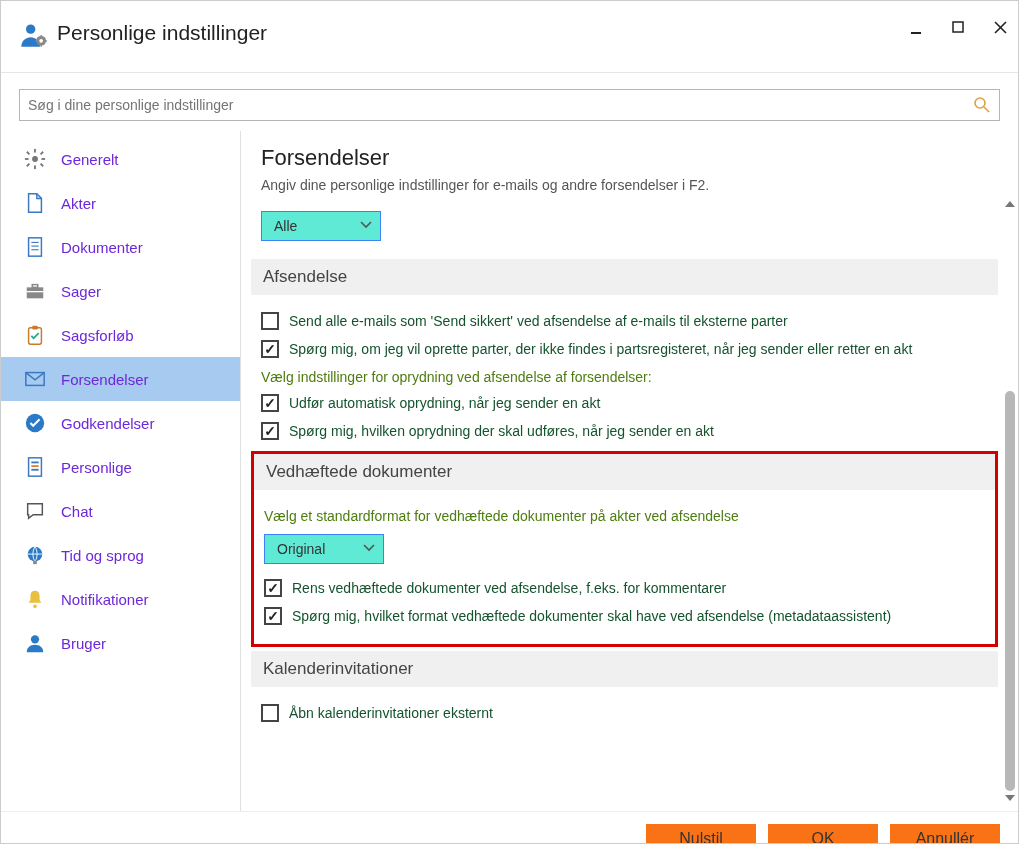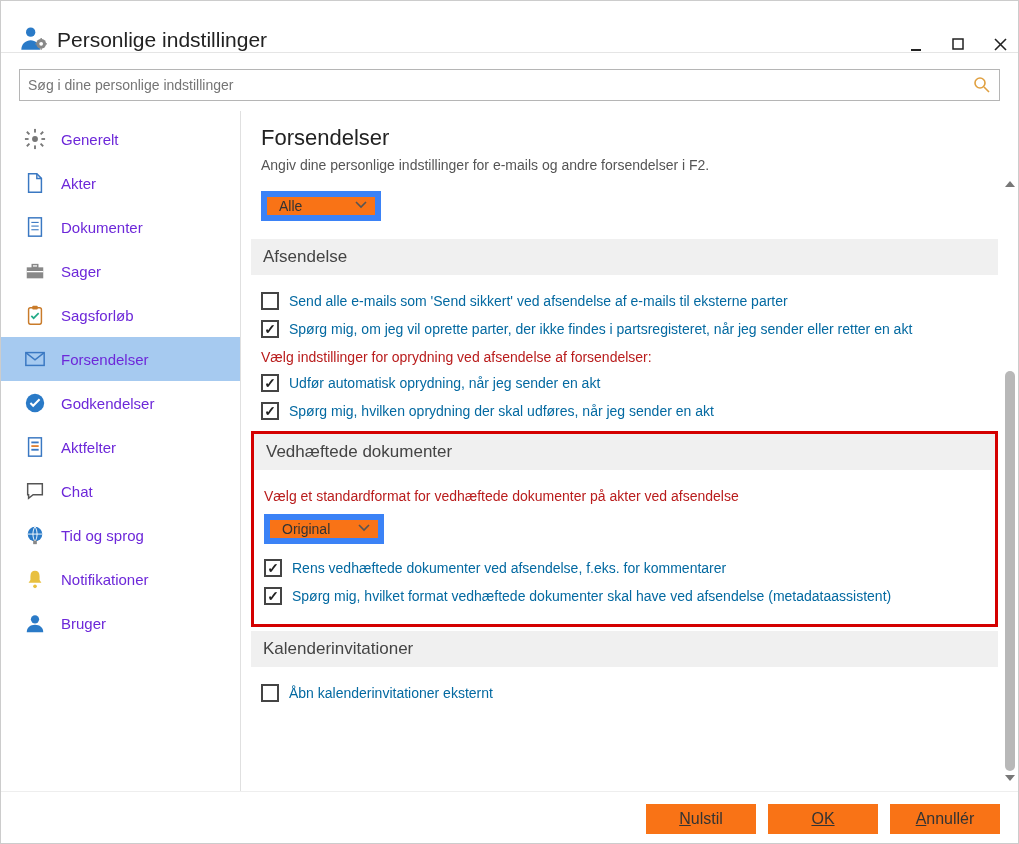--- a/index.html
+++ b/index.html
@@ -10,23 +10,24 @@
     color: #333;
     width: 1019px;
     height: 844px;
     overflow: hidden;
     border: 1px solid #ccc;
   }
   
   .titlebar {
     height: 52px;
     display: flex;
-    align-items: flex-end;
+    align-items: flex-start;
     padding: 0 10px 0 18px;
     border-bottom: 1px solid #e5e5e5;
+    margin-top: 20px;
   }
   .titlebar .app-icon { width: 28px; height: 28px; margin-right: 10px; position: relative; }
   .titlebar .title { font-size: 21px; font-weight: 400; color: #222; flex: 1; }
   .window-controls { display: flex; gap: 28px; align-items: center; }
   .win-btn { width: 14px; height: 14px; display: flex; align-items: center; justify-content: center; cursor: pointer; }
   
   .search-wrap {
     margin: 16px 18px 10px 18px;
     border: 1px solid #b5b5b5;
     height: 32px;
@@ -68,30 +69,30 @@
   
   .content-wrap { flex: 1; position: relative; overflow: hidden; }
   .content {
     padding: 10px 30px 10px 20px;
     overflow-y: auto;
     height: 100%;
   }
   .page-title { font-size: 22px; font-weight: 400; color: #222; margin: 4px 0 6px 0; }
   .page-sub { font-size: 14px; color: #555; margin-bottom: 18px; }
   .dropdown {
-    border: 6px solid #3b82f6;
+    border: 1px solid #3b82f6;
     height: 30px;
     width: 120px;
     display: flex;
     align-items: center;
     padding: 0 8px 0 12px;
     justify-content: space-between;
     cursor: pointer;
     font-size: 14px;
-    background: #f97316;
+    background: #5eead4;
     margin-bottom: 18px;
   }
   .section-header {
     background: #f0f0f0;
     padding: 8px 12px;
     font-size: 17px;
     color: #444;
     margin: 0 -10px 12px -10px;
   }
   .section-highlight {
@@ -99,37 +100,37 @@
     padding: 0 10px 14px 10px;
     margin: 0 -10px 4px -10px;
   }
   .section-highlight .section-header { margin: 0 -10px 12px -10px; }
   .chk-row {
     display: flex;
     align-items: center;
     gap: 10px;
     padding: 5px 0;
     font-size: 14px;
-    color: #0369a1;
+    color: #14532d;
   }
   .chk {
     width: 18px; height: 18px;
     border: 2px solid #444;
     display: flex; align-items: center; justify-content: center;
     cursor: pointer;
     flex-shrink: 0;
   }
   .chk.checked::after {
     content: "✓";
     font-size: 14px;
     font-weight: bold;
     color: #222;
     line-height: 1;
   }
-  .inline-label { font-size: 14px; color: #b91c1c; padding: 6px 0 4px 0; }
+  .inline-label { font-size: 14px; color: #4d7c0f; padding: 6px 0 4px 0; }
   .section-gap { height: 6px; }
   
   .scroll-mimic {
     position: absolute;
     right: 2px;
     top: 70px;
     width: 12px;
     bottom: 10px;
     display: flex;
     flex-direction: column;
@@ -296,21 +297,21 @@
     </div>
     <div class="nav-item">
       <span class="nicon">
           <svg viewBox="0 0 24 24" width="22" height="22">
             <rect x="5" y="2" width="14" height="20" fill="none" stroke="#3a78c2" stroke-width="1.6"></rect>
             <rect x="8" y="6" width="8" height="2" fill="#3a78c2"></rect>
             <rect x="8" y="10" width="8" height="2" fill="#e08030"></rect>
             <rect x="8" y="14" width="8" height="2" fill="#3a78c2"></rect>
           </svg>
         </span>
-      <span>Aktfelter</span>
+      <span>Personlige</span>
     </div>
     <div class="nav-item">
       <span class="nicon">
           <svg viewBox="0 0 24 24" width="22" height="22">
             <path d="M4 4h16v12H10l-5 4v-4H4z" fill="none" stroke="#555" stroke-width="1.6"></path>
           </svg>
         </span>
       <span>Chat</span>
     </div>
     <div class="nav-item">

